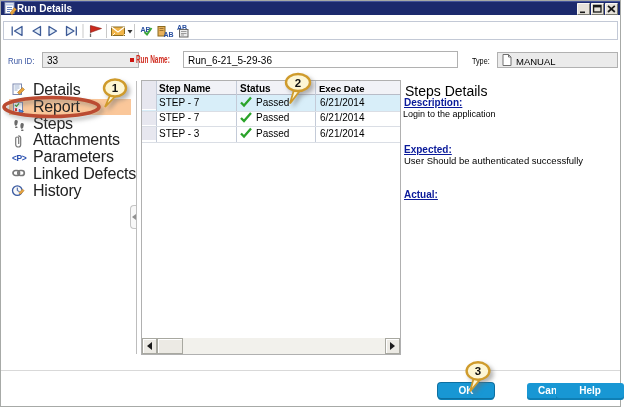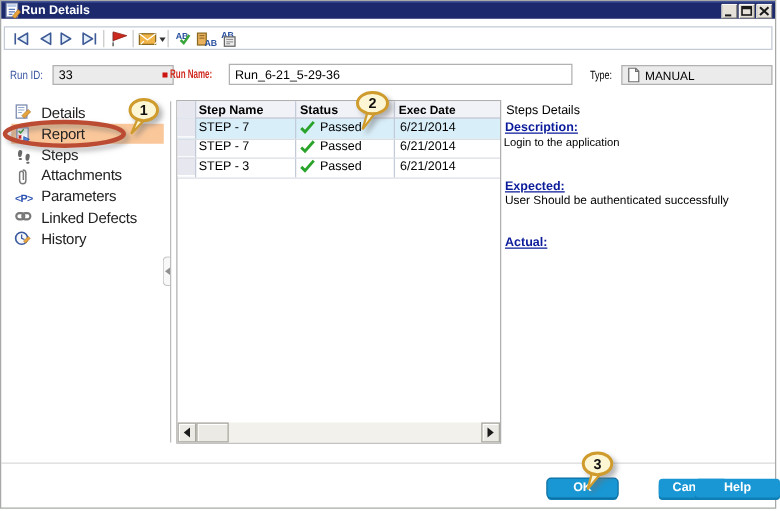--- a/index.html
+++ b/index.html
@@ -3,21 +3,21 @@
 <meta charset="utf-8">
 <style>
 * { margin:0; padding:0; box-sizing:border-box; }
 html,body { width:624px; height:409px; background:#ffffff; font-family:"Liberation Sans",sans-serif; position:relative; overflow:hidden; }
 .abs { position:absolute; }
 .win { position:absolute; left:0; top:0; width:621px; height:407px; border:1px solid #a7aaa7; background:#ffffff; }
 .title { position:absolute; left:1px; top:1px; width:619px; height:14px; background:#1c2a6d; border-top:1px solid #44549a; }
 .title .txt { position:absolute; left:16px; top:1px; color:#ffffff; font-size:10px; font-weight:bold; white-space:nowrap; }
 .lbl { position:absolute; font-size:10px; color:#000; white-space:nowrap; }
 .fld { position:absolute; height:16px; border:1px solid #b1b1b1; background:#ebebeb; font-size:10px; color:#000; white-space:nowrap; }
-.nav-item { position:absolute; left:33px; font-size:12px; letter-spacing:-0.2px; color:#222222; height:14px; line-height:14px; white-space:nowrap; }
+.nav-item { position:absolute; left:33px; font-size:16px; letter-spacing:-0.2px; color:#222222; height:14px; line-height:14px; white-space:nowrap; }
 .btn { position:absolute; top:383px; height:15px; background:#1897d4; border-radius:3px; color:#fff; font-size:10px; font-weight:bold; text-align:center; line-height:15px; }
 .co { filter: drop-shadow(3.5px 3.5px 2px rgba(110,110,110,0.5)); }
 </style>
 </head>
 <body>
 <div class="win"></div>
 <div class="title">
   <svg class="abs" style="left:3px;top:0px" width="13" height="13" viewBox="0 0 13 13">
     <rect x="1" y="0.5" width="9" height="11" fill="#fdfdfd" stroke="#8a96b8" stroke-width="1"></rect>
     <rect x="2" y="1.5" width="7" height="2" fill="#b8c8e8"></rect>
@@ -177,21 +177,21 @@
 <div class="abs" style="left:142px;top:126px;width:258px;height:1px;background:#dadee5"></div>
 <div class="abs" style="left:142px;top:141.5px;width:258px;height:1px;background:#dadee5"></div>
 
 <div class="abs" style="left:142px;top:338px;width:258px;height:16px;background:#f2f1ec"></div>
 <div class="abs" style="left:142px;top:338px;width:15px;height:16px;background:#eceae4;border:1px solid #a8a8a0;box-shadow:inset 1px 1px 0 #ffffff"></div>
 <div class="abs" style="left:146.5px;top:341.5px;width:0;height:0;border-right:5px solid #1a1a1a;border-top:4.5px solid transparent;border-bottom:4.5px solid transparent"></div>
 <div class="abs" style="left:157px;top:338px;width:26px;height:16px;background:#eceae4;border:1px solid #a8a8a0;box-shadow:inset 1px 1px 0 #ffffff"></div>
 <div class="abs" style="left:385px;top:338px;width:15px;height:16px;background:#eceae4;border:1px solid #a8a8a0;box-shadow:inset 1px 1px 0 #ffffff"></div>
 <div class="abs" style="left:390px;top:341.5px;width:0;height:0;border-left:5px solid #1a1a1a;border-top:4.5px solid transparent;border-bottom:4.5px solid transparent"></div>
 
-<div class="lbl" style="left:405px;top:82.5px;font-size:10px">Steps Details</div>
+<div class="lbl" style="left:405px;top:82.5px;font-size:14px">Steps Details</div>
 <div class="lbl" style="left:404px;top:97px;font-size:10px;font-weight:bold;color:#0a1a9a;text-decoration:underline">Description:</div>
 <div class="lbl" style="left:403px;top:108.5px;font-size:9px">Login to the application</div>
 <div class="lbl" style="left:404px;top:143.5px;font-size:10px;font-weight:bold;color:#0a1a9a;text-decoration:underline">Expected:</div>
 <div class="lbl" style="left:404px;top:155px;font-size:9.5px">User Should be authenticated successfully</div>
 <div class="lbl" style="left:404px;top:188.5px;font-size:10px;font-weight:bold;color:#0a1a9a;text-decoration:underline">Actual:</div>
 
 <div class="abs" style="left:1px;top:370px;width:619px;height:1px;background:#d9d9d9"></div>
 <div class="btn" style="left:438px;width:56px;box-shadow:0 0 0 1px #0d6fa0, 0 2px 0 #0f7fb5;border-radius:3px">OK</div>
 <div class="btn" style="left:527px;width:55px;box-shadow:0 2px 0 #0f7fb5">Cancel</div>
 <div class="btn" style="left:556px;width:68px;box-shadow:0 2px 0 #0f7fb5">Help</div>

